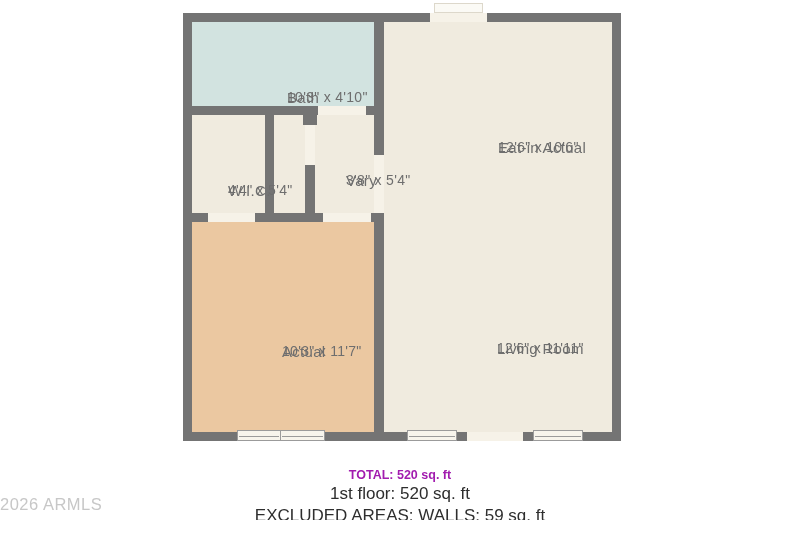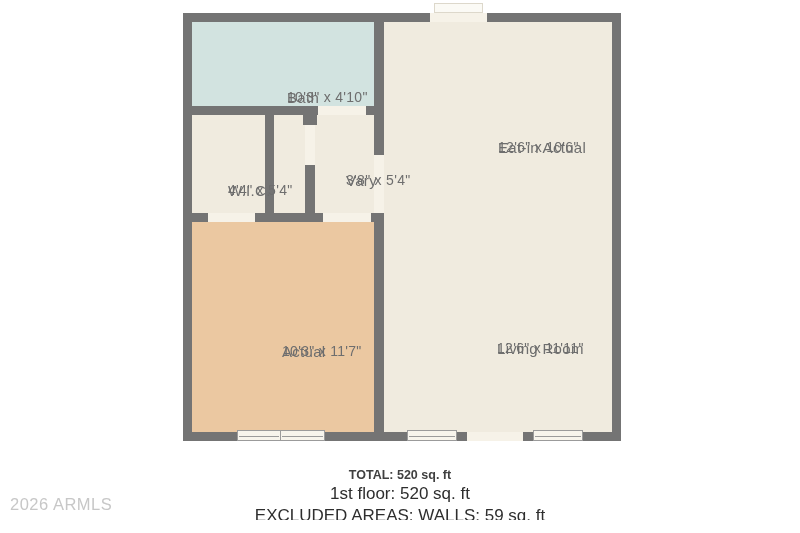--- a/index.html
+++ b/index.html
@@ -13,24 +13,24 @@
   .wall{background:#747474;}
   .door{background:#f6f2e8;}
   .door-leaf{background:#fbfaf5;border:1px solid #ddd8cb;}
   .window{background:#f7f4ec;border:1px solid #9b9b9b;}
   .window i{position:absolute;left:1px;right:1px;top:50%;height:1px;background:#9b9b9b;display:block;}
   .room-label{transform:translate(-50%,-50%);text-align:center;color:#6e6e6e;
               white-space:nowrap;line-height:21px;letter-spacing:0.3px;}
   .room-name{font-size:15px;}
   .room-dims{font-size:14px;}
   .summary{position:absolute;left:0;right:0;top:468px;text-align:center;color:#2e2e2e;}
-  .sum-total{font-size:12.5px;font-weight:bold;color:#404040;}
+  .sum-total{font-size:12.5px;font-weight:bold;color:#a21caf;}
   .sum-line{font-size:17px;margin-top:2px;}
   .sum-disclaimer{font-size:5.5px;color:#a9a9a9;margin-top:6px;letter-spacing:0.2px;}
-  .watermark{position:absolute;left:10px;top:495px;font-size:16.5px;color:#c7c7c7;letter-spacing:0.5px;}
+  .watermark{position:absolute;left:0;top:495px;font-size:16.5px;color:#c7c7c7;letter-spacing:0.5px;}
 </style>
 </head>
 <body>
 
 <div class="page">
 
   <div class="plan">
 
     <div class="floor" style="left:9px;top:9px;width:420px;height:410px;"></div>
     <div class="bath-floor" style="left:8px;top:9px;width:184px;height:84px;"></div>

